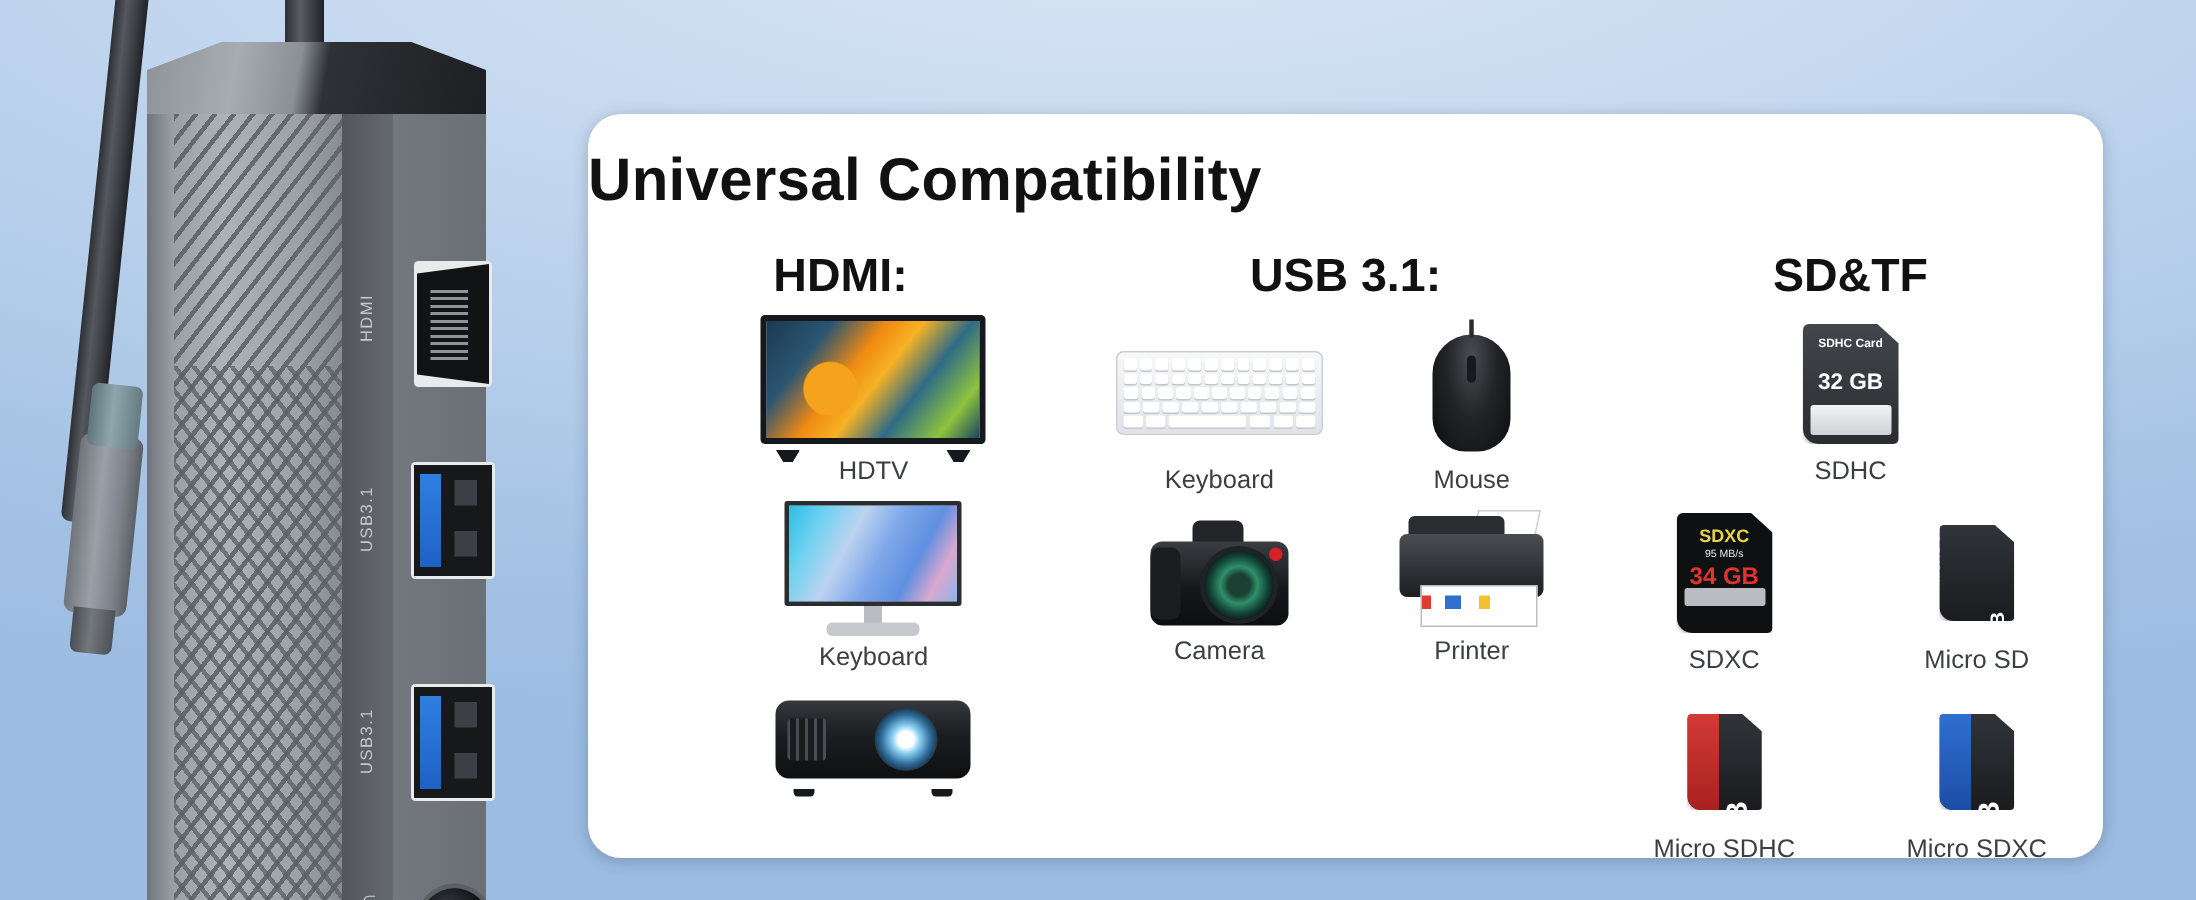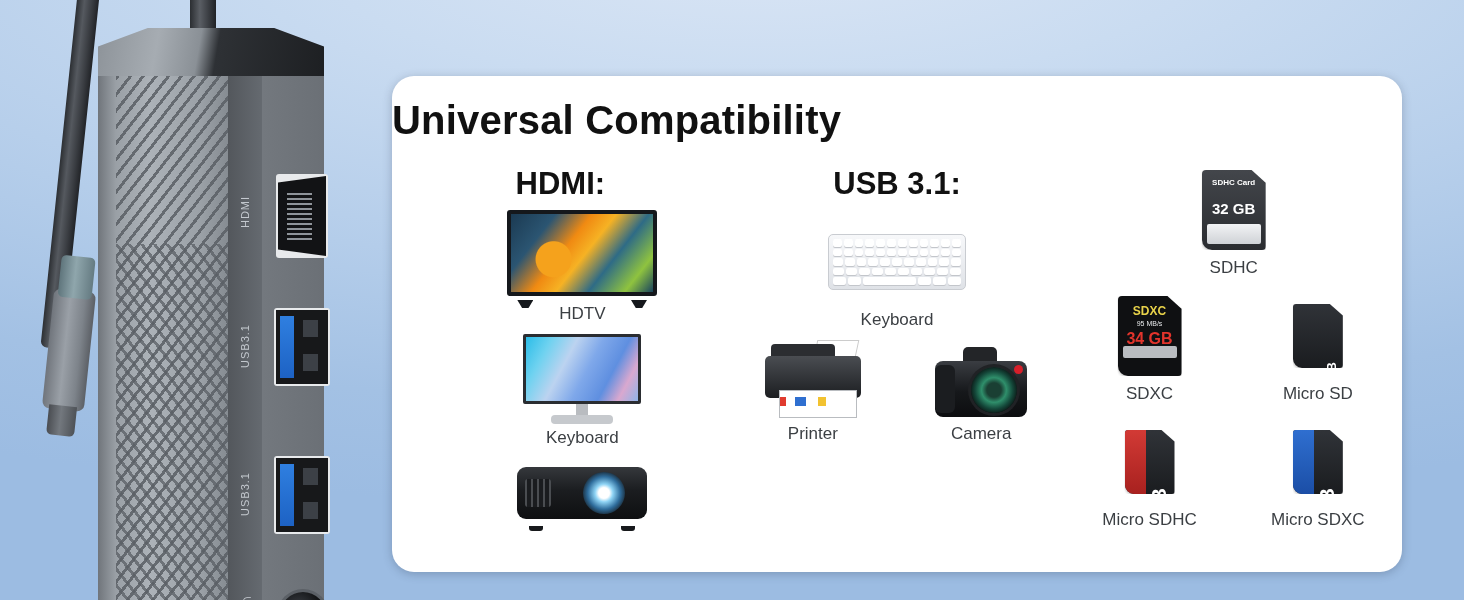--- a/index.html
+++ b/index.html
@@ -346,50 +346,57 @@
                     <div class="key"></div>
                     <div class="key wide"></div>
                     <div class="key"></div>
                     <div class="key"></div>
                     <div class="key"></div>
                   </div>
               </div>
             </div>
             <div class="caption">Keyboard</div>
           </div>
+          <div class="cell">
+            <div class="art">
+              <div class="mouse"></div>
+            </div>
+            <div class="caption">Mouse</div>
+          </div>
         </div>
 
         <div class="row" style="margin-top:14px">
-          <div class="cell">
-            <div class="art" style="height:76px">
-              <div class="prn">
-                  <div class="prn-paper"></div>
-                  <div class="prn-top"></div>
-                  <div class="prn-body"></div>
-                  <div class="prn-out"></div>
-                </div>
-            </div>
-            <div class="caption">Printer</div>
-          </div>
           <div class="cell">
             <div class="art" style="height:76px">
               <div class="cam">
                   <div class="cam-hump"></div>
                   <div class="cam-body"></div>
                   <div class="cam-grip"></div>
                   <div class="cam-lens"></div>
                   <div class="cam-dot"></div>
                 </div>
             </div>
             <div class="caption">Camera</div>
           </div>
+          <div class="cell">
+            <div class="art" style="height:76px">
+              <div class="prn">
+                  <div class="prn-paper"></div>
+                  <div class="prn-top"></div>
+                  <div class="prn-body"></div>
+                  <div class="prn-out"></div>
+                </div>
+            </div>
+            <div class="caption">Printer</div>
+          </div>
         </div>
       </div>
 
       <div class="col">
+        <div class="col-head">SD&amp;TF</div>
 
         <div class="row">
           <div class="cell">
             <div class="art">
               <div class="sd sd-grey notch">
                 <div class="sd-txt" style="top:8px;font-size:8px;font-weight:bold">SDHC Card</div>
                 <div class="sd-txt" style="top:30px;font-size:15px;font-weight:bold">32 GB</div>
                 <div class="sd-strip"></div>
               </div>
             </div>

